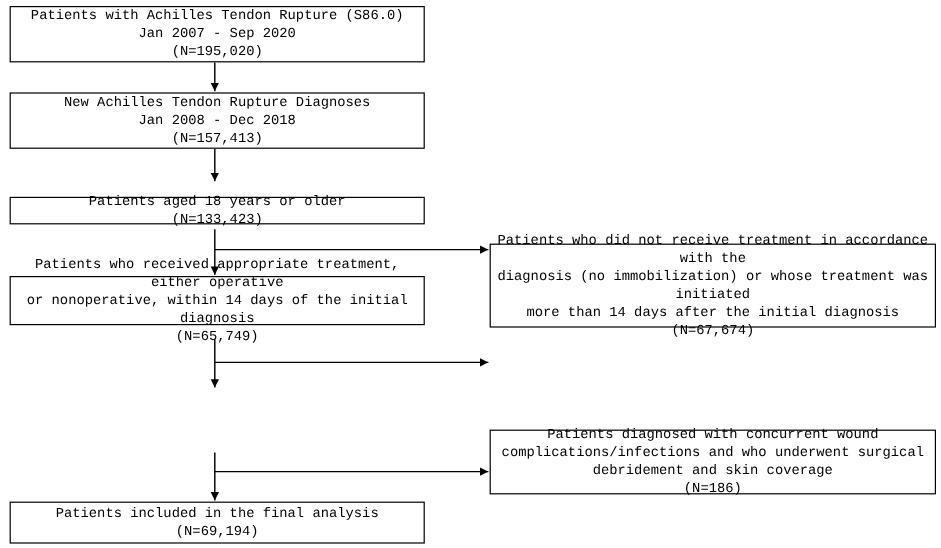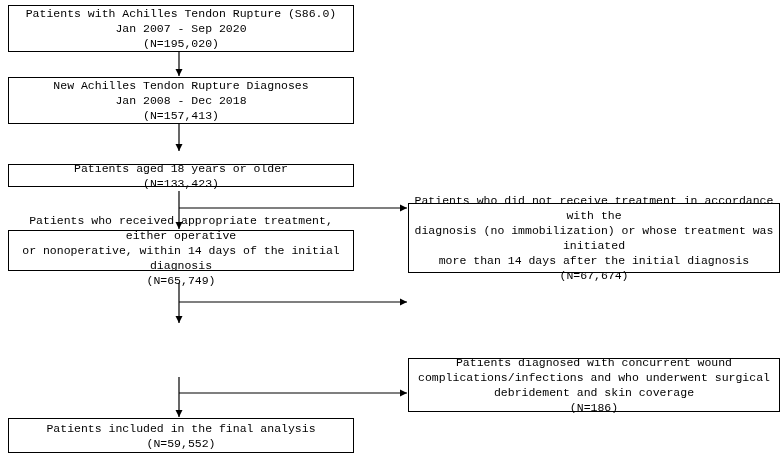--- a/index.html
+++ b/index.html
@@ -68,21 +68,21 @@
 
   <div class="box b-main b3">Patients aged 18 years or older
 (N=133,423)</div>
 
   <div class="box b-main b4">Patients who received appropriate treatment, either operative
 or nonoperative, within 14 days of the initial diagnosis
 (N=65,749)</div>
 
 
   <div class="box b-main b6">Patients included in the final analysis
-(N=59,552)</div>
+(N=69,194)</div>
 
   <div class="box b-excl r1">Patients who did not receive treatment in accordance with the
 diagnosis (no immobilization) or whose treatment was initiated
 more than 14 days after the initial diagnosis
 (N=67,674)</div>
 
 
   <div class="box b-excl r3">Patients diagnosed with concurrent wound
 complications/infections and who underwent surgical
 debridement and skin coverage

